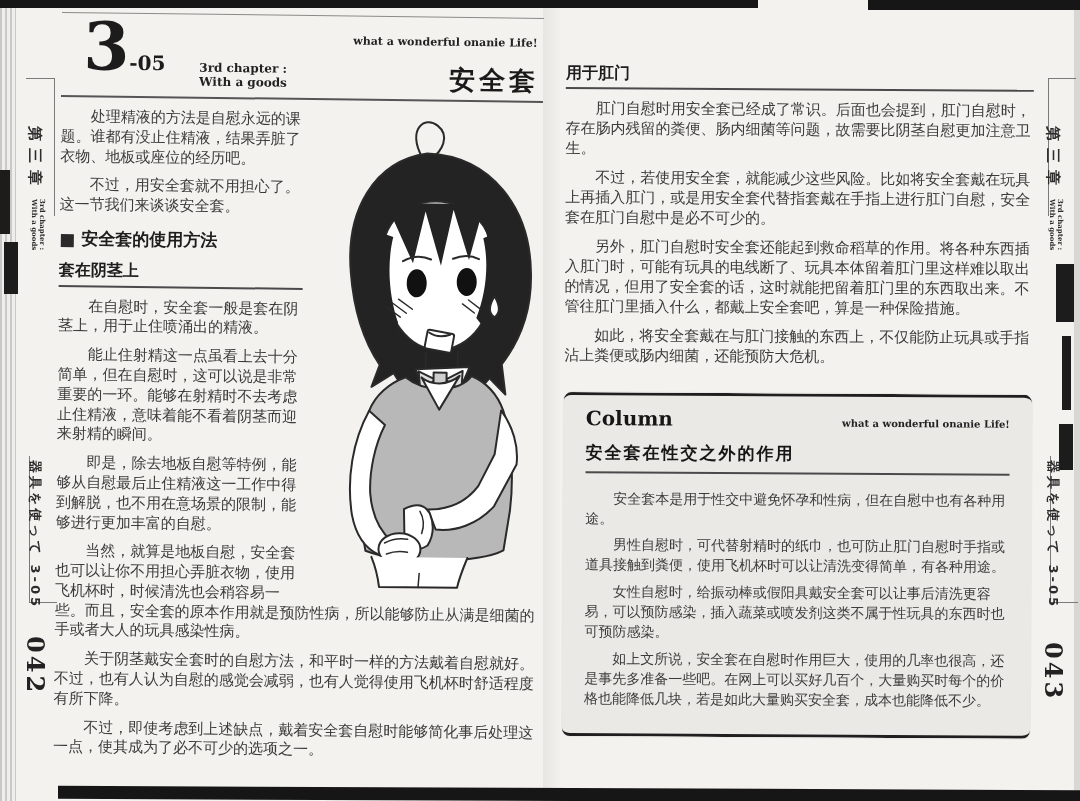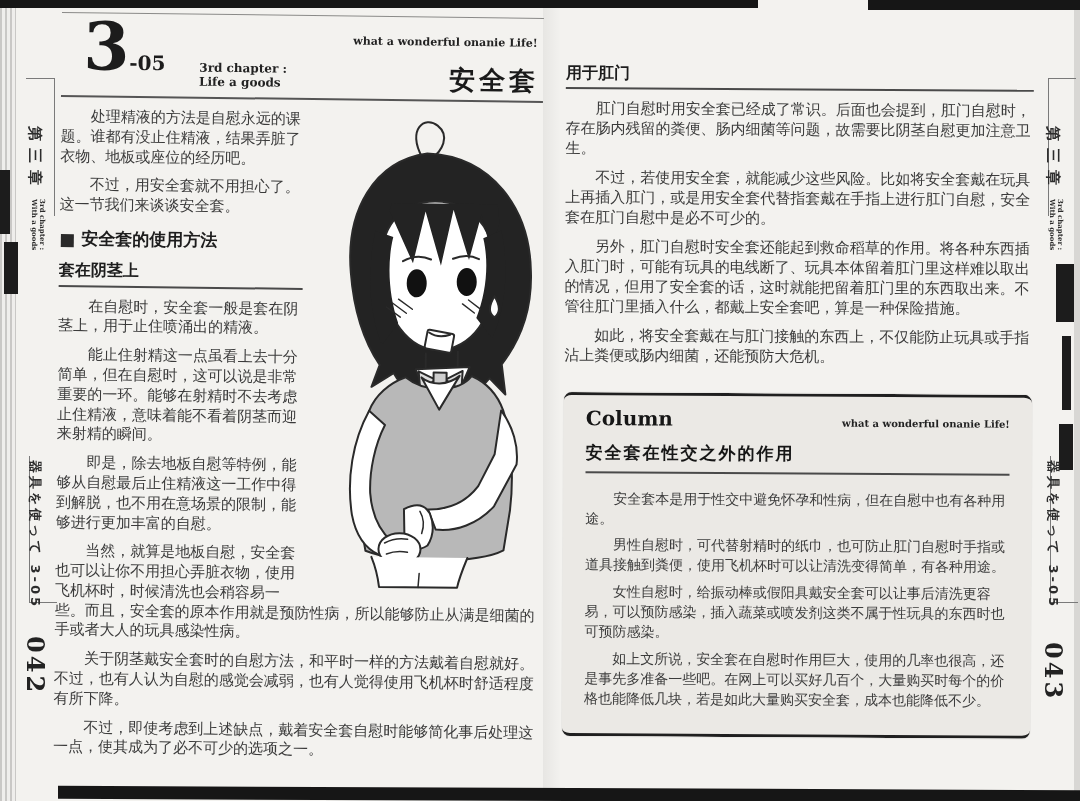--- a/index.html
+++ b/index.html
@@ -106,21 +106,21 @@
 </div>
 <div class="vrot mfooter" style="left:1062px;top:460px;">器具を使って 3-05</div>
 <div class="vrot pagenum" style="left:1068px;top:642px;">043</div>
 
 <div class="page-left">
   <div class="lp-topline"></div>
   <div class="lp-header">
     <div class="big-num"><span>3</span><span class="big-sub">-05</span></div>
     <div class="chapter-label">
       <div>3rd chapter :</div>
-      <div>Life a goods</div>
+      <div>With a goods</div>
     </div>
     <div class="motto">what a wonderful onanie Life!</div>
     <div class="page-title">安全套</div>
   </div>
 
   <div class="lp-body">
 
     <div class="illustration">
       <svg width="230" height="478" viewBox="0 0 230 478">
         <g stroke="#2a2a2a" stroke-width="2" fill="none" stroke-linecap="round" stroke-linejoin="round">

